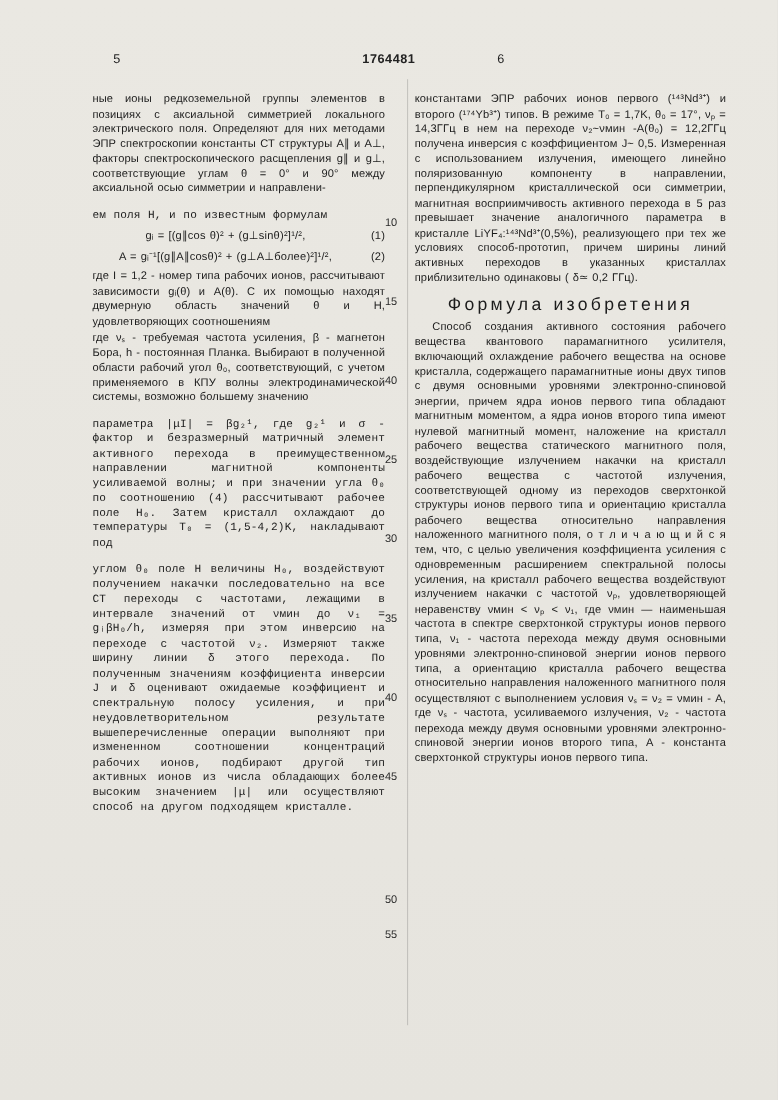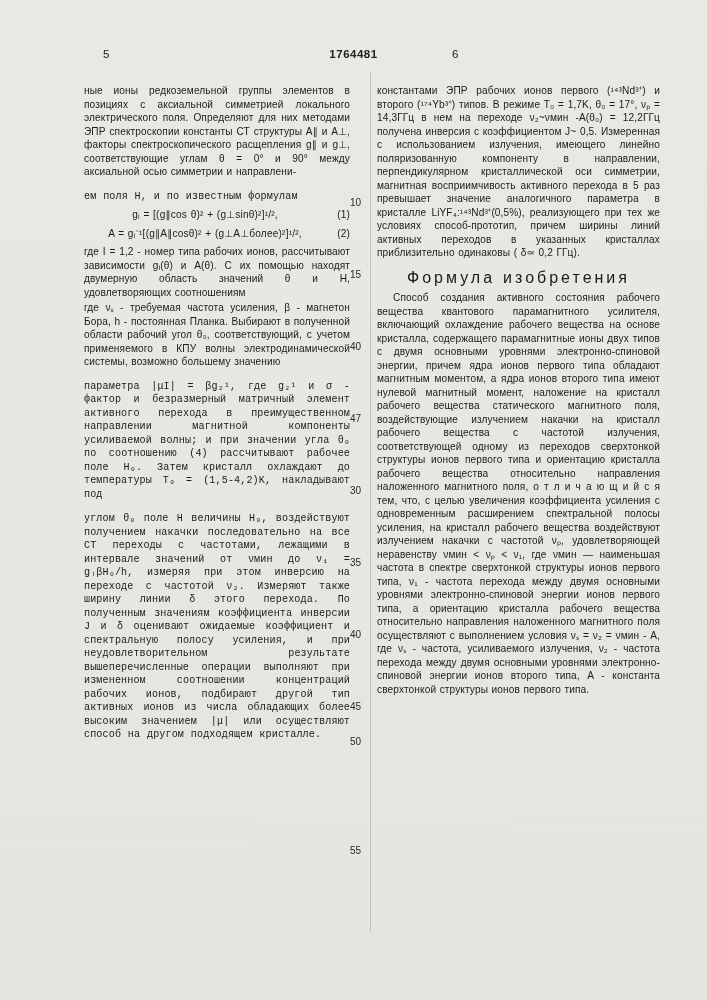--- a/index.html
+++ b/index.html
@@ -92,26 +92,26 @@
     <span class="pg-left">5</span>
     <span class="patent">1764481</span>
     <span class="pg-right">6</span>
   </div>
 
   <div class="divider-line"></div>
 
   <span class="gutter-num" style="top:197px">10</span>
   <span class="gutter-num" style="top:269px">15</span>
   <span class="gutter-num" style="top:341px">40</span>
-  <span class="gutter-num" style="top:413px">47</span>
+  <span class="gutter-num" style="top:413px">25</span>
   <span class="gutter-num" style="top:485px">30</span>
   <span class="gutter-num" style="top:557px">35</span>
   <span class="gutter-num" style="top:629px">40</span>
   <span class="gutter-num" style="top:701px">45</span>
-  <span class="gutter-num" style="top:736px">50</span>
+  <span class="gutter-num" style="top:813px">50</span>
   <span class="gutter-num" style="top:845px">55</span>
 
   <div class="col col-left">
     <div class="para">ные ионы редкоземельной группы элементов в позициях с аксиальной симметрией локального электрического поля. Определяют для них методами ЭПР спектроскопии константы СТ структуры A∥ и A⊥, факторы спектроскопического расщепления g∥ и g⊥, соответствующие углам θ = 0° и 90° между аксиальной осью симметрии и направлени-</div>
     <div class="para gap-sm">ем поля H, и по известным формулам</div>
 
     <div class="formula">
       <span class="fb">gᵢ = [(g∥cos θ)² + (g⊥sinθ)²]¹/²,</span>
       <span class="fn">(1)</span>
     </div>

